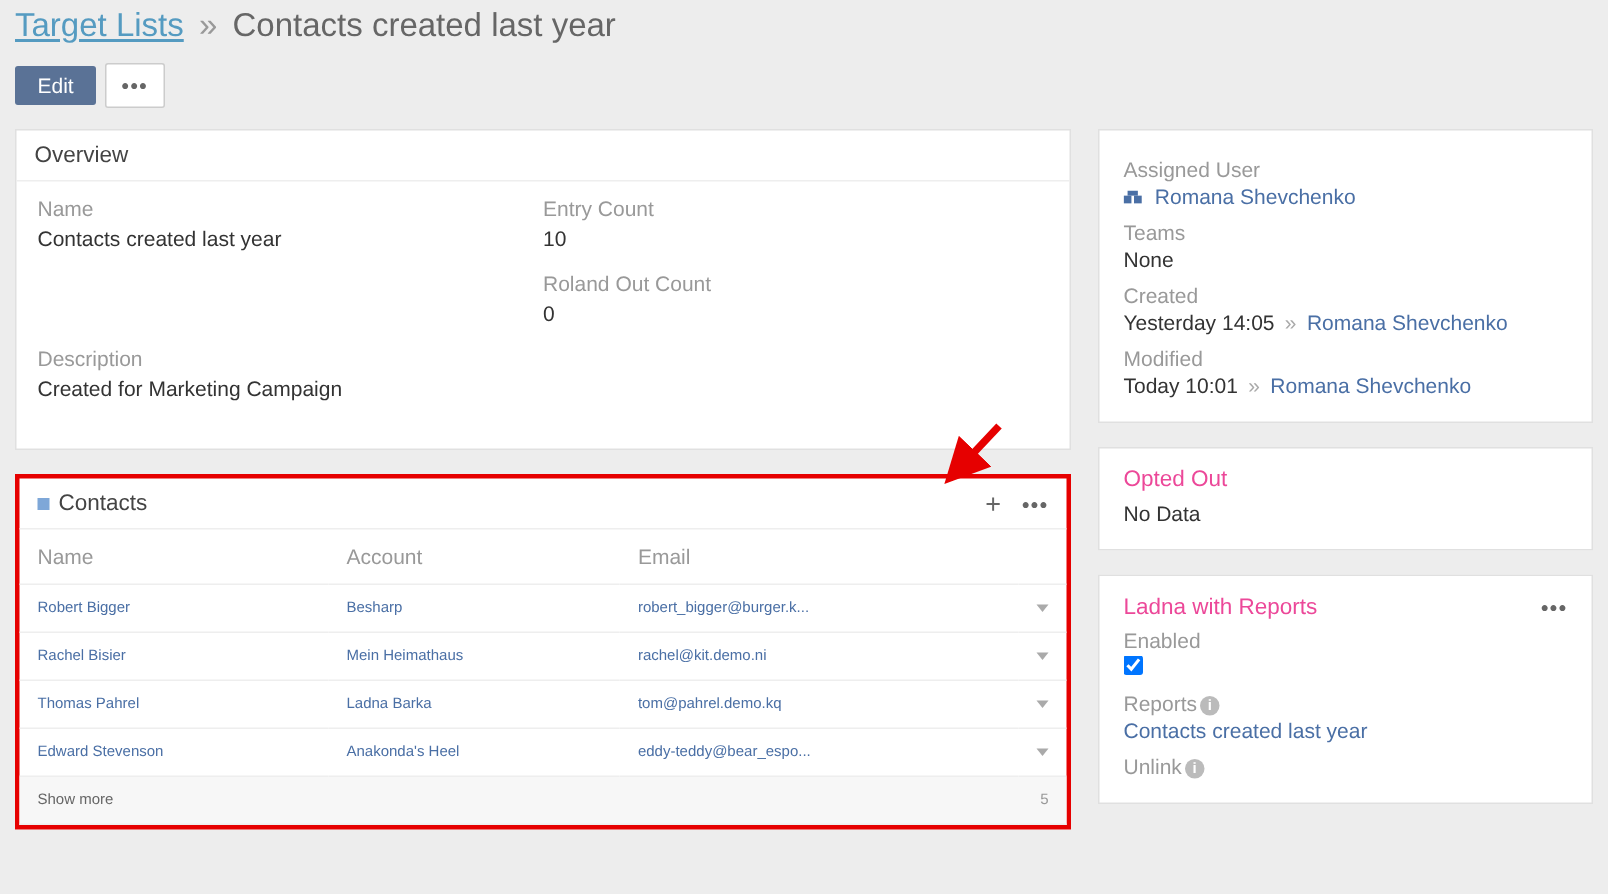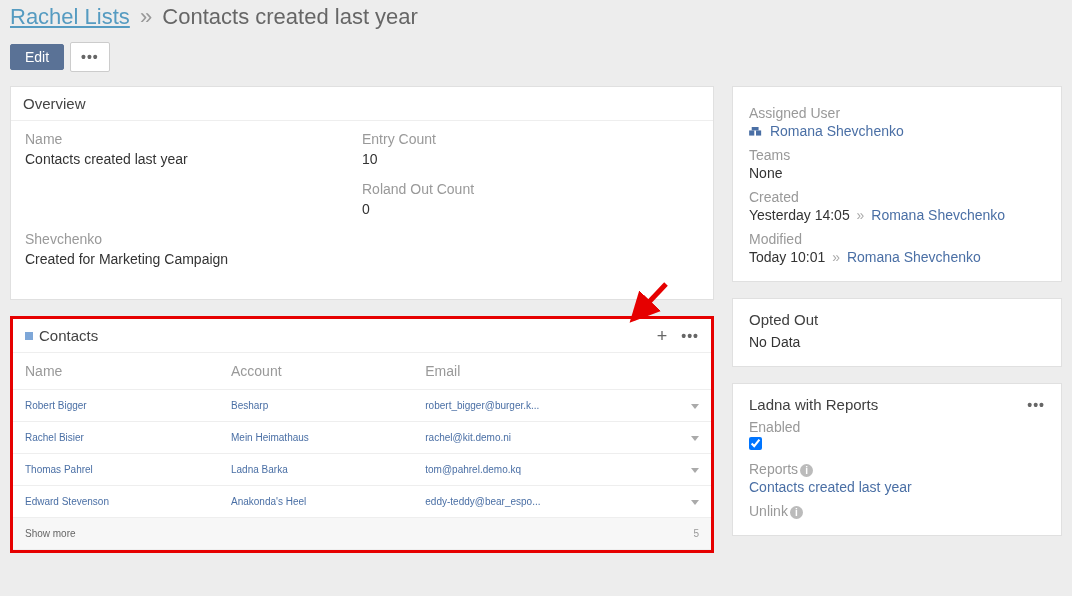--- a/index.html
+++ b/index.html
@@ -55,37 +55,37 @@
 .plus-icon { font-size: 18px; line-height: 14px; }
 
 
 .side-panel { background: #fff; border: 1px solid #e0e0e0; padding: 12px 16px 16px 16px; margin-bottom: 16px; }
 .side-label { color: #999; font-size: 14px; margin-top: 6px; margin-bottom: 2px; }
 .side-value { color: #333; font-size: 14px; margin-bottom: 8px; }
 .link { color: #4a6fa5; text-decoration: none; }
 .sep-small { color: #aaa; margin: 0 3px; }
 
 .side-header { display: flex; justify-content: space-between; align-items: center; margin-bottom: 6px; }
-.side-header .title { font-size: 15px; color: #404040; }
+.side-header .title { font-size: 15px; color: #ec4899; }
 
 .checkbox-styled { width: 13px; height: 13px; }
 
 .user-icon { display: inline-block; width: 14px; height: 12px; vertical-align: middle; margin-right: 3px; }
 
 .info-circle { display: inline-block; width: 13px; height: 13px; border-radius: 50%; background: #bbb; color: #fff; font-size: 10px; line-height: 13px; text-align: center; font-weight: bold; vertical-align: middle; margin-left: 2px; }
 
 </style>
 </head>
 <body>
 
 <div class="page">
 
   <div class="header">
     <h2>
-      <a href="#" class="breadcrumb-link">Rachel Lists</a>
+      <a href="#" class="breadcrumb-link">Target Lists</a>
       <span class="sep">»</span>
       <span class="current">Contacts created last year</span>
     </h2>
   </div>
 
   <div class="toolbar">
     <button class="btn btn-primary">Edit</button>
     <button class="btn btn-icon"><span class="dots">•••</span></button>
   </div>
 
@@ -102,21 +102,21 @@
               <div class="field-label">Name</div>
               <div class="field-value">Contacts created last year</div>
             </div>
             <div class="field half">
               <div class="field-label">Entry Count</div>
               <div class="field-value">10</div>
               <div class="field-label" style="margin-top:14px">Roland Out Count</div>
               <div class="field-value">0</div>
             </div>
             <div class="field full">
-              <div class="field-label">Shevchenko</div>
+              <div class="field-label">Description</div>
               <div class="field-value">Created for Marketing Campaign</div>
             </div>
           </div>
         </div>
       </div>
 
       <div class="panel highlight">
         <svg class="arrow" viewBox="0 0 50 50">
           <defs>
               <marker id="ah" markerWidth="6" markerHeight="6" refX="5" refY="3" orient="auto">

